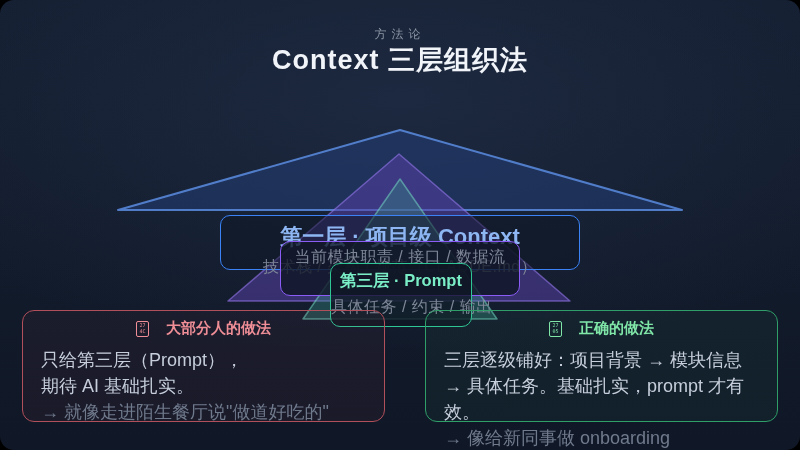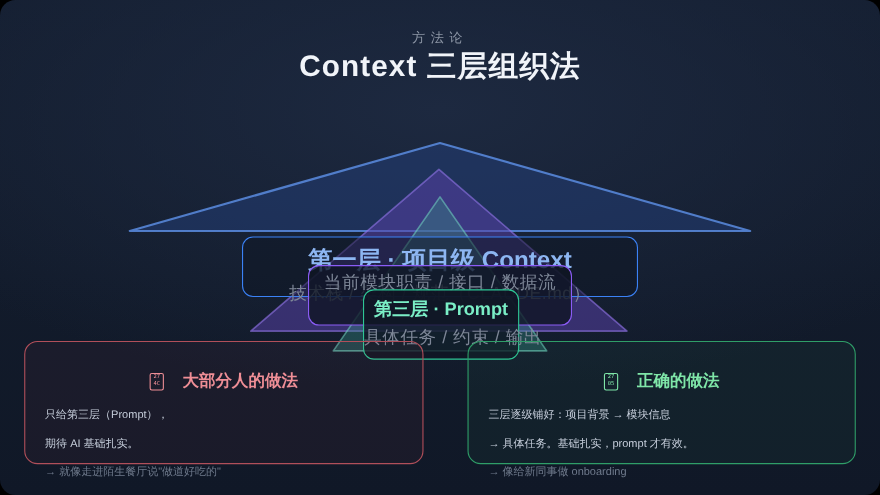--- a/index.html
+++ b/index.html
@@ -24,30 +24,30 @@
   .layer-2{left:280px;top:241px;width:240px;height:55px;border:1.5px solid #8b5cf6;background:rgba(14,21,35,0.78);}
   .layer-3{left:330px;top:263px;width:142px;height:64px;border:1.5px solid #2ec695;background:rgba(14,21,35,0.78);}
   .layer-title{font-size:22px;font-weight:700;margin-top:6px;white-space:nowrap;}
   .layer-1 .layer-title{color:#8db6f2;}
   .layer-2 .layer-title{color:#c2aef7;}
   .layer-3 .layer-title{color:#7aeec6;font-size:16.5px;}
   .layer-subtitle{font-size:16px;color:#7d8697;margin-top:5px;letter-spacing:0.5px;white-space:nowrap;}
   .compare-card{position:absolute;top:310px;height:112px;border-radius:12px;box-sizing:border-box;}
   .card-wrong{left:22px;width:363px;border:1.5px solid #b14f5a;background:rgba(190,70,80,0.06);}
   .card-right{left:425px;width:353px;border:1.5px solid #2f9e68;background:rgba(60,190,120,0.05);}
-  .card-title{display:flex;align-items:center;justify-content:center;gap:17px;margin-top:26px;font-size:15px;font-weight:700;}
+  .card-title{display:flex;align-items:center;justify-content:center;gap:17px;margin-top:8px;font-size:15px;font-weight:700;}
   .card-wrong .card-title{color:#ef8e96;}
   .card-right .card-title{color:#7fe6a8;}
   .tofu{
     display:flex;flex-direction:column;align-items:center;justify-content:center;
     width:11px;height:14px;border:1px solid currentColor;border-radius:2px;
     font-family:"DejaVu Sans Mono",monospace;font-size:5px;line-height:5.5px;font-weight:400;
     flex:0 0 auto;
   }
-  .card-body{margin:9px 0 0 18px;text-align:left;font-size:10px;line-height:26px;color:#c6cedb;}
+  .card-body{margin:9px 0 0 18px;text-align:left;font-size:18px;line-height:26px;color:#c6cedb;}
   .card-body p{margin:0;}
   .card-note{color:#6f7a8c;}
 </style>
 </head>
 <body>
 
 <div class="slide">
 
   <div class="kicker">方法论</div>
   <h1 class="main-title">Context 三层组织法</h1>

